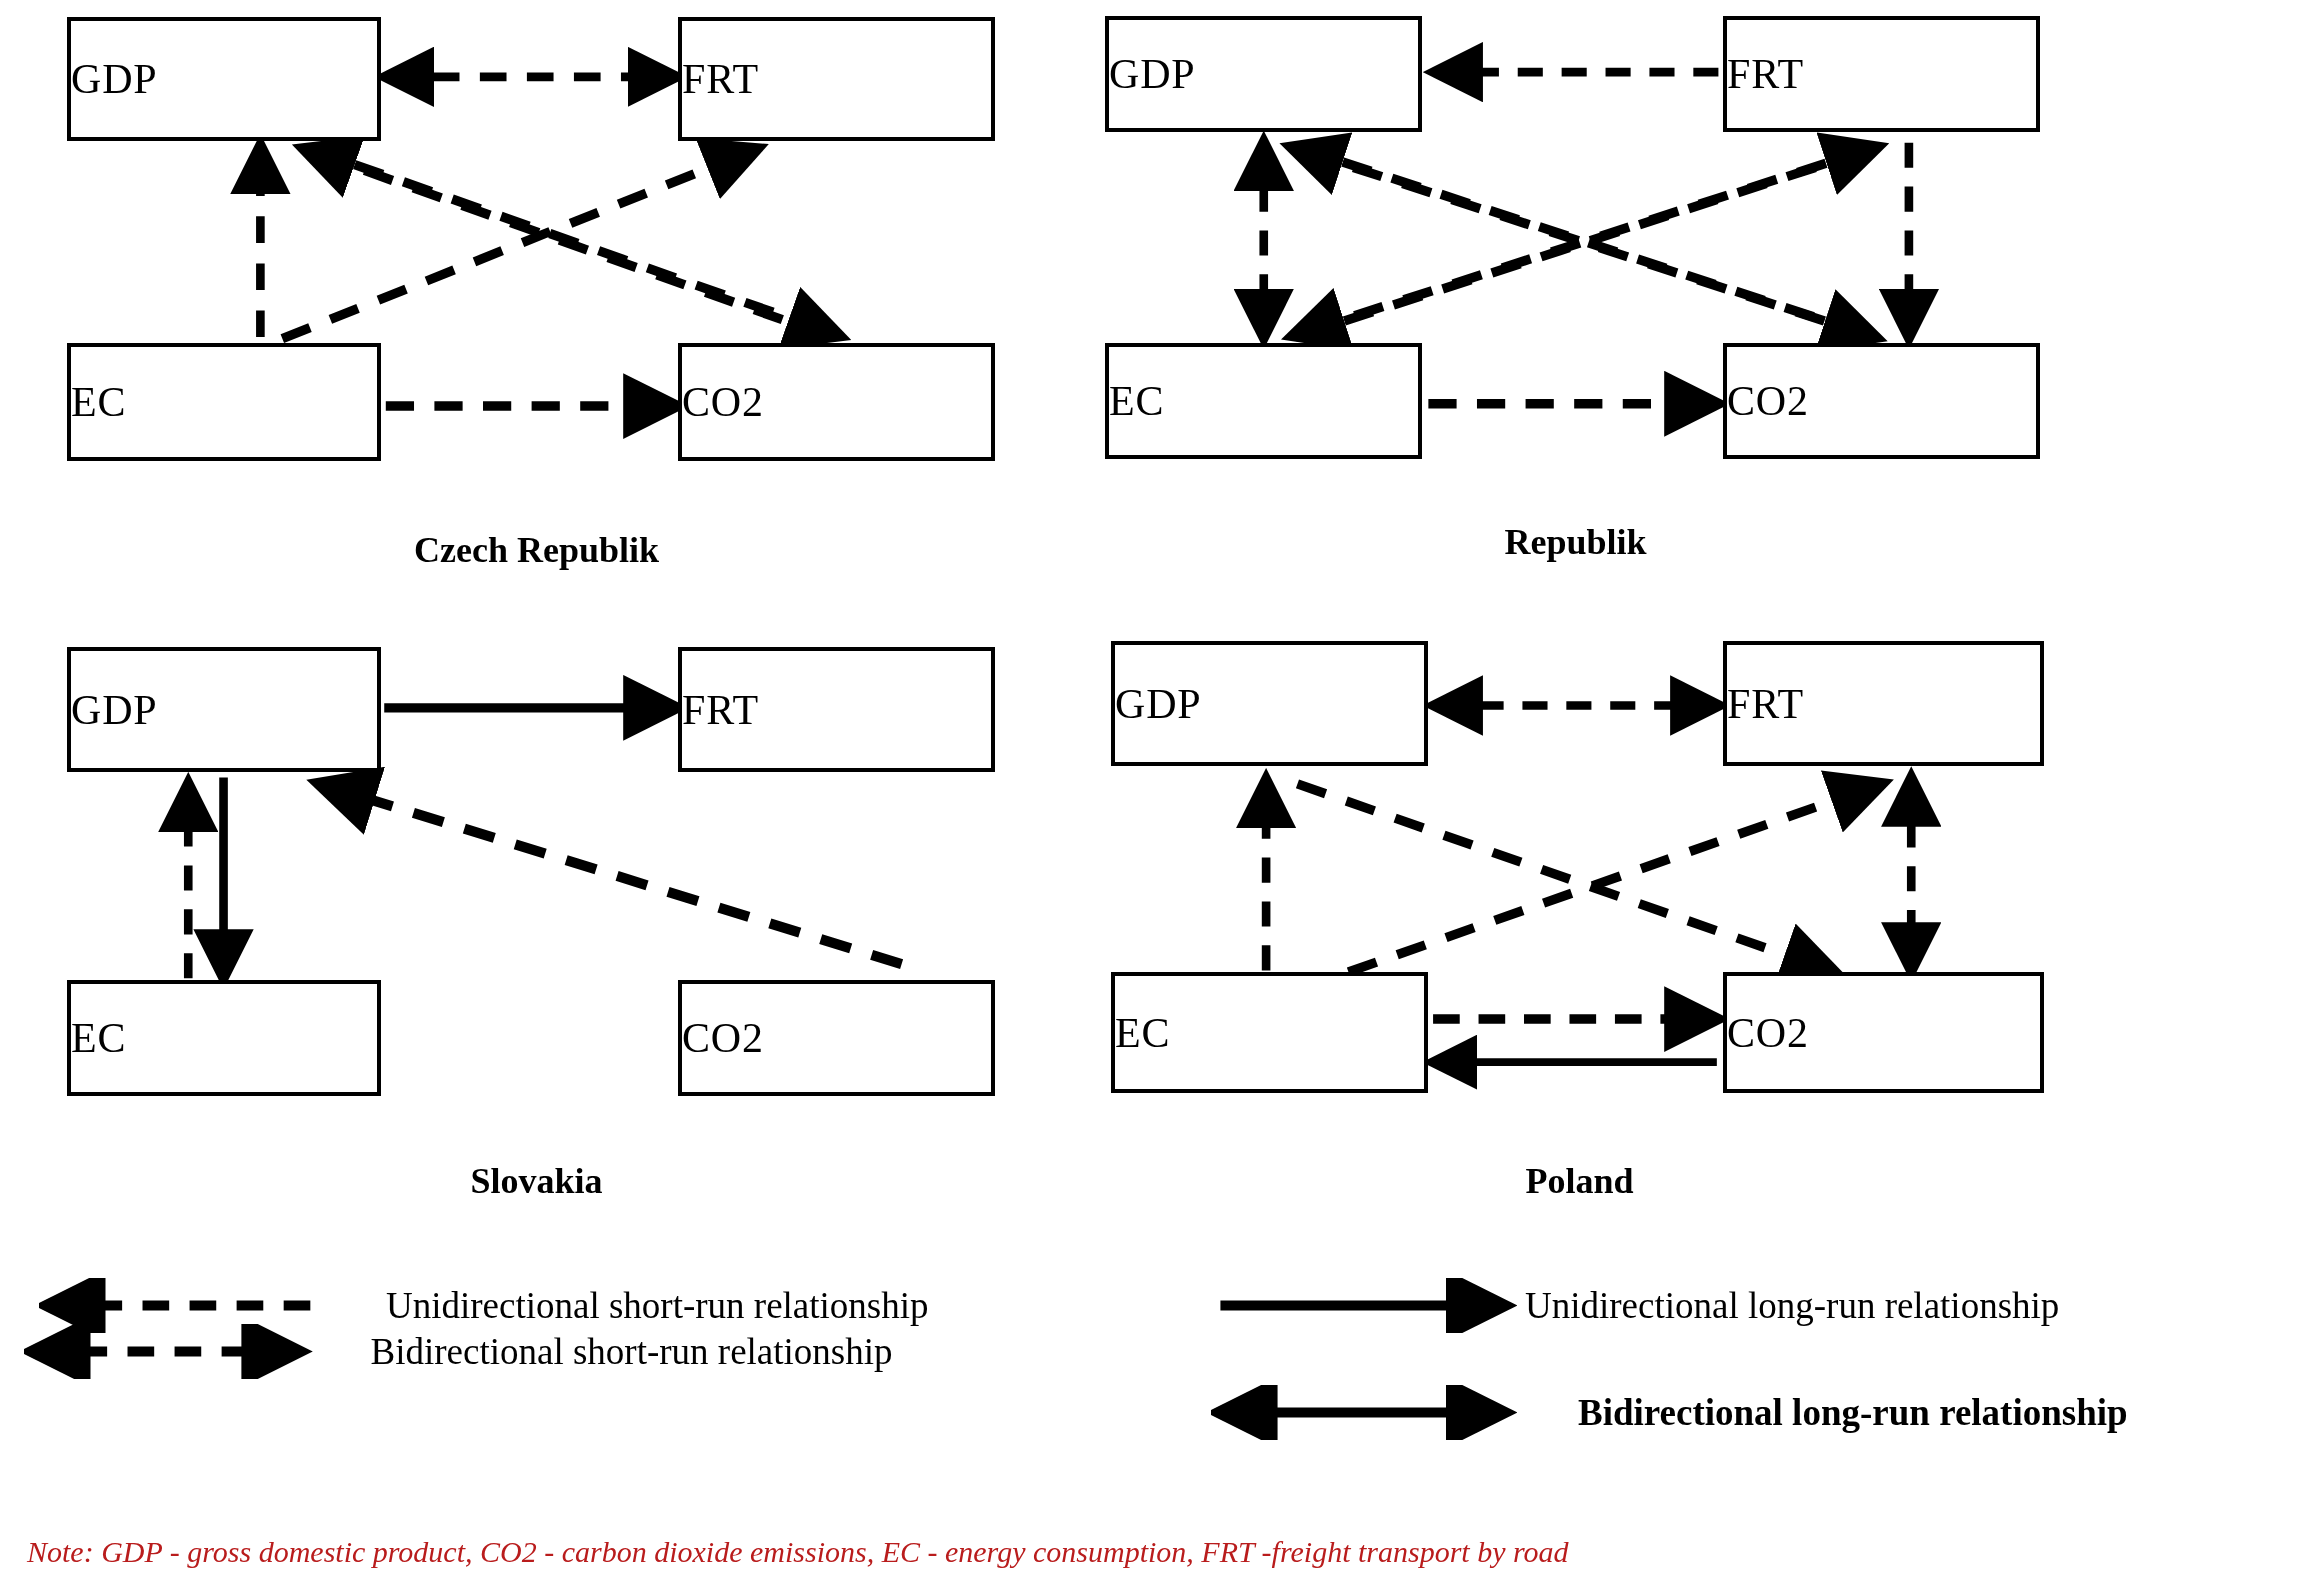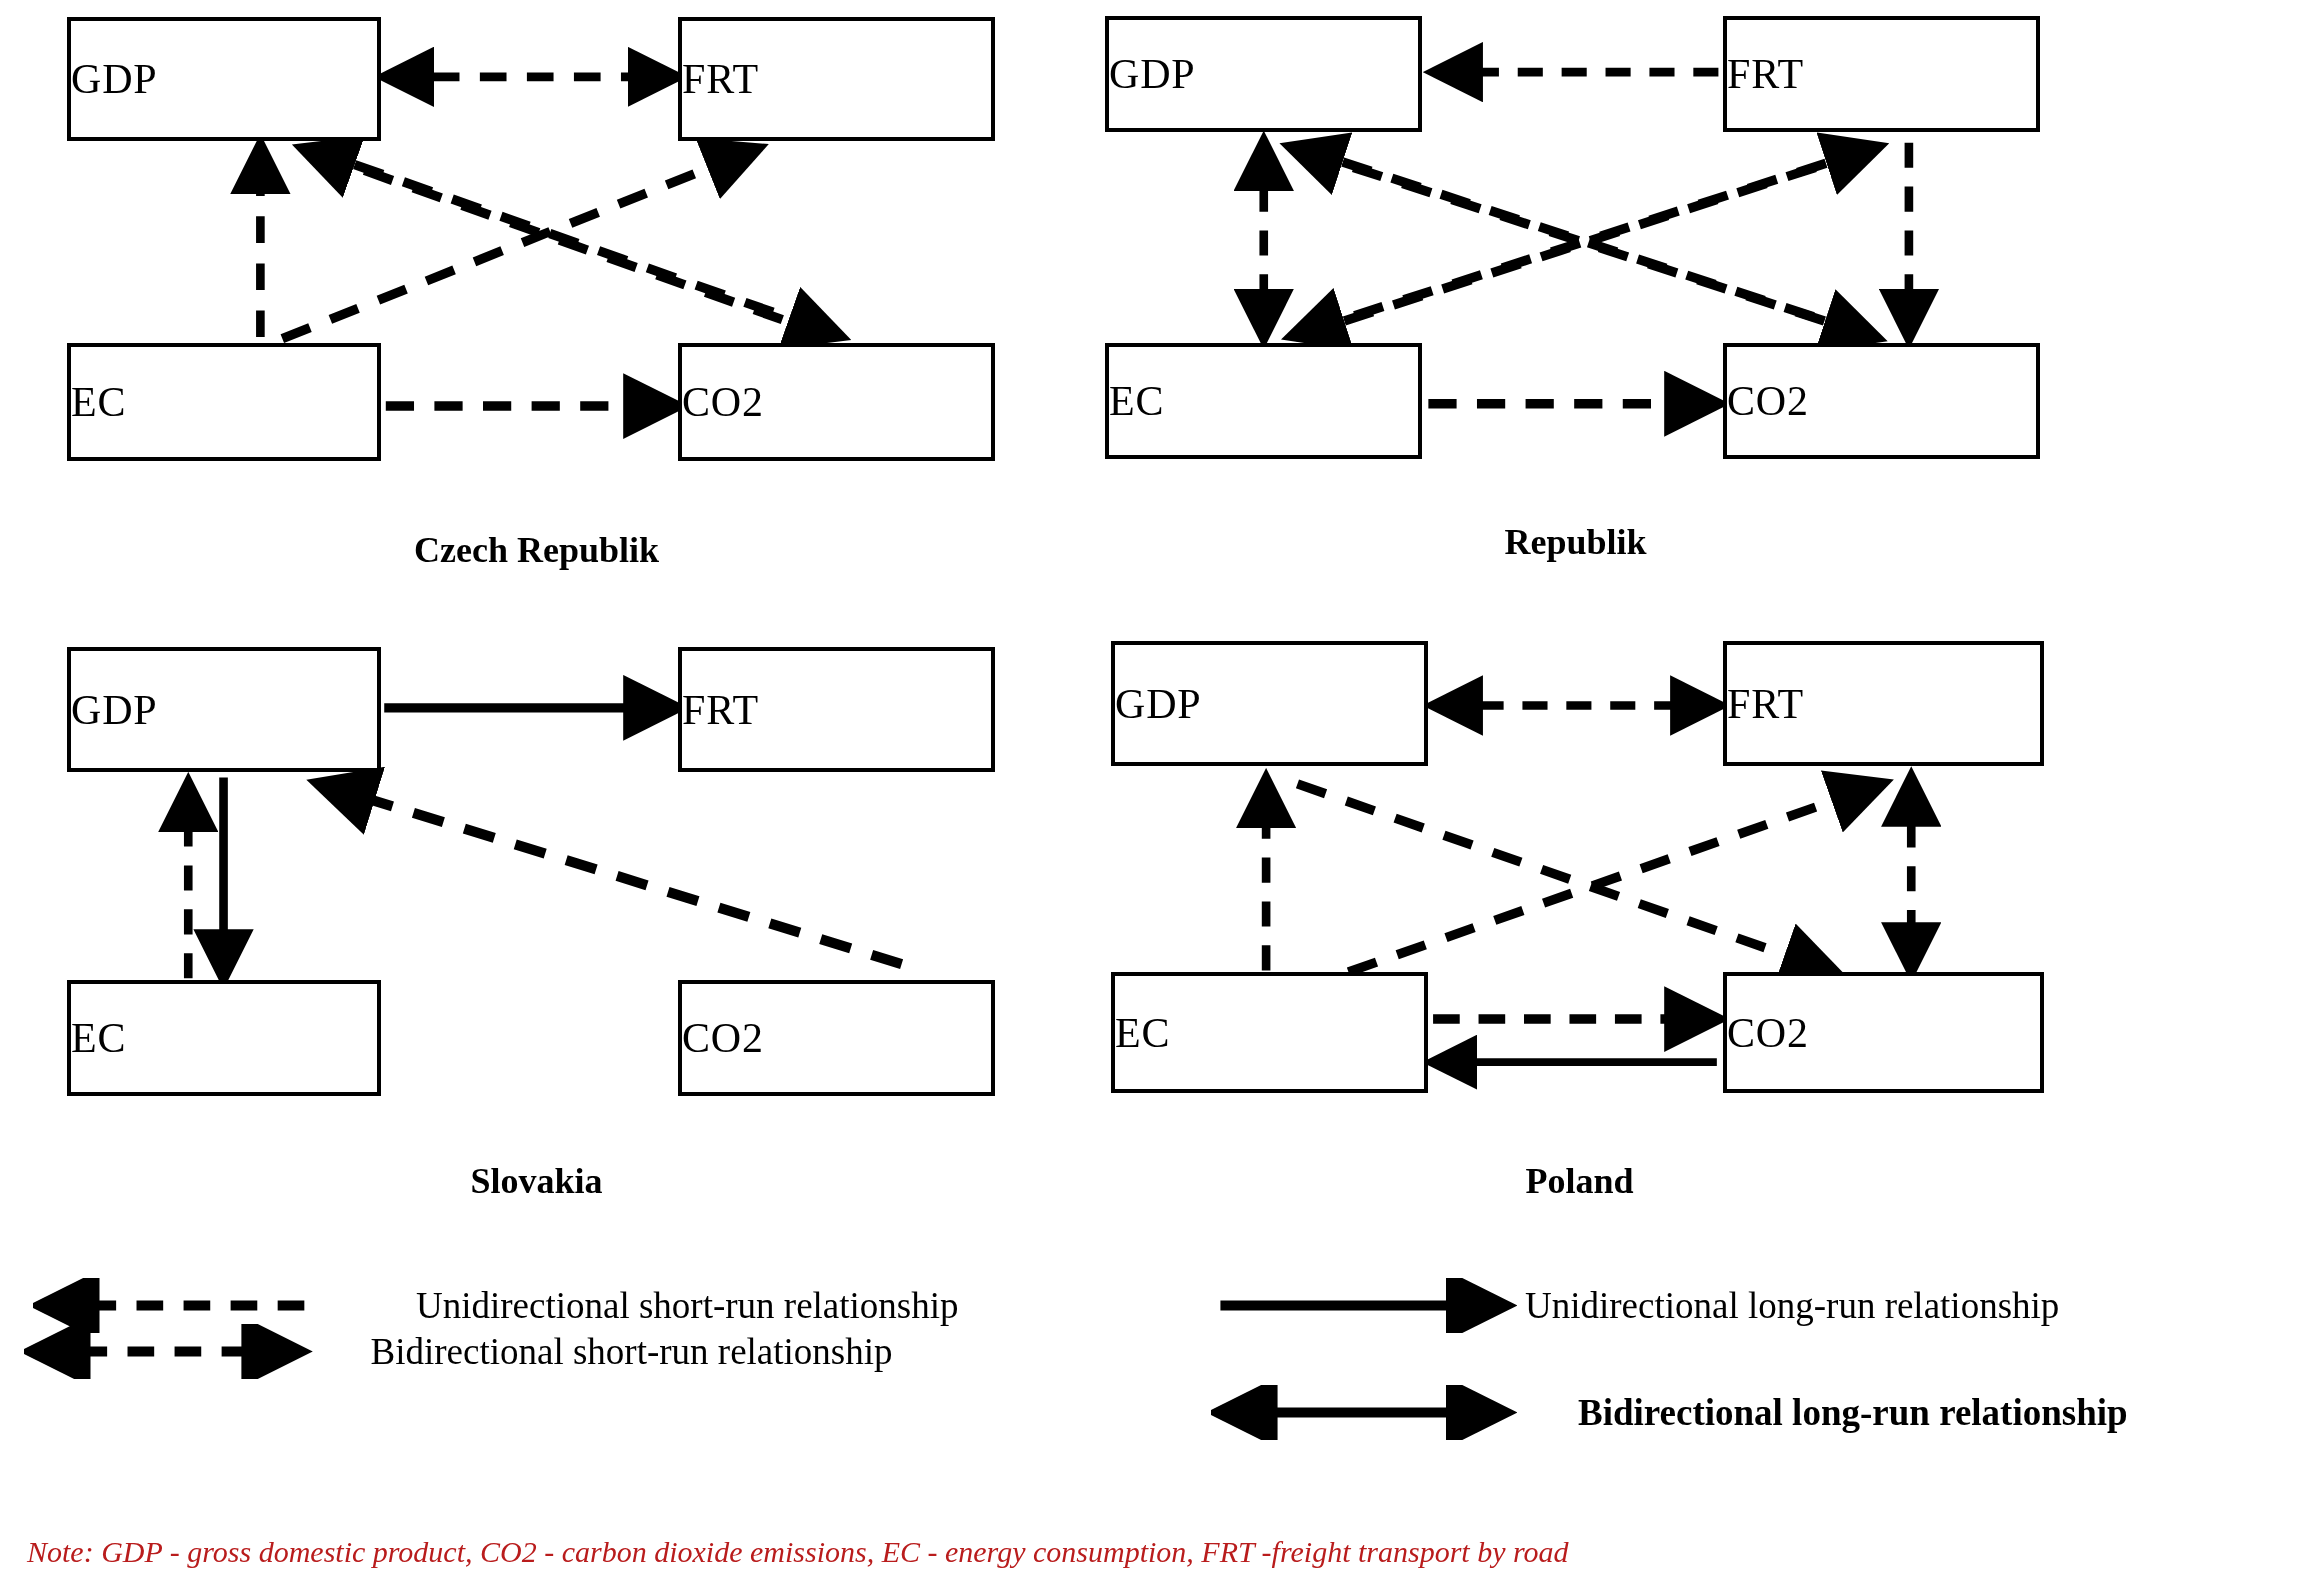--- a/index.html
+++ b/index.html
@@ -196,21 +196,21 @@
       <span>EC</span>
     </div>
     <div class="node" style="left:1723px;top:972px;width:321px;height:121px;">
       <span>CO2</span>
     </div>
     <div class="panel-caption" style="left:1415px;top:1160px;width:329px;">Poland</div>
   </div>
 
   <div class="legend" style="left:0;top:0;">
 
-    <div class="legend-row" style="left:33px;top:1278px;gap:36px;">
+    <div class="legend-row" style="left:39px;top:1278px;">
       <svg class="legend-svg" width="298" height="55" viewBox="0 0 380 70" xmlns="http://www.w3.org/2000/svg">
         <defs>
           <marker id="lg-ah" markerWidth="7" markerHeight="7" refX="5.6" refY="3.5" orient="auto" markerUnits="strokeWidth">
             <path d="M0,0 L7,3.5 L0,7 z" fill="#000"></path>
           </marker>
           <marker id="lg-ah-start" markerWidth="7" markerHeight="7" refX="1.4" refY="3.5" orient="auto" markerUnits="strokeWidth">
             <path d="M7,0 L0,3.5 L7,7 z" fill="#000"></path>
           </marker>
         </defs>
         <line x1="12" y1="35" x2="350" y2="35" stroke="#000" stroke-width="13" stroke-dasharray="34,26" marker-start="url(#lg-ah-start)"></line>

